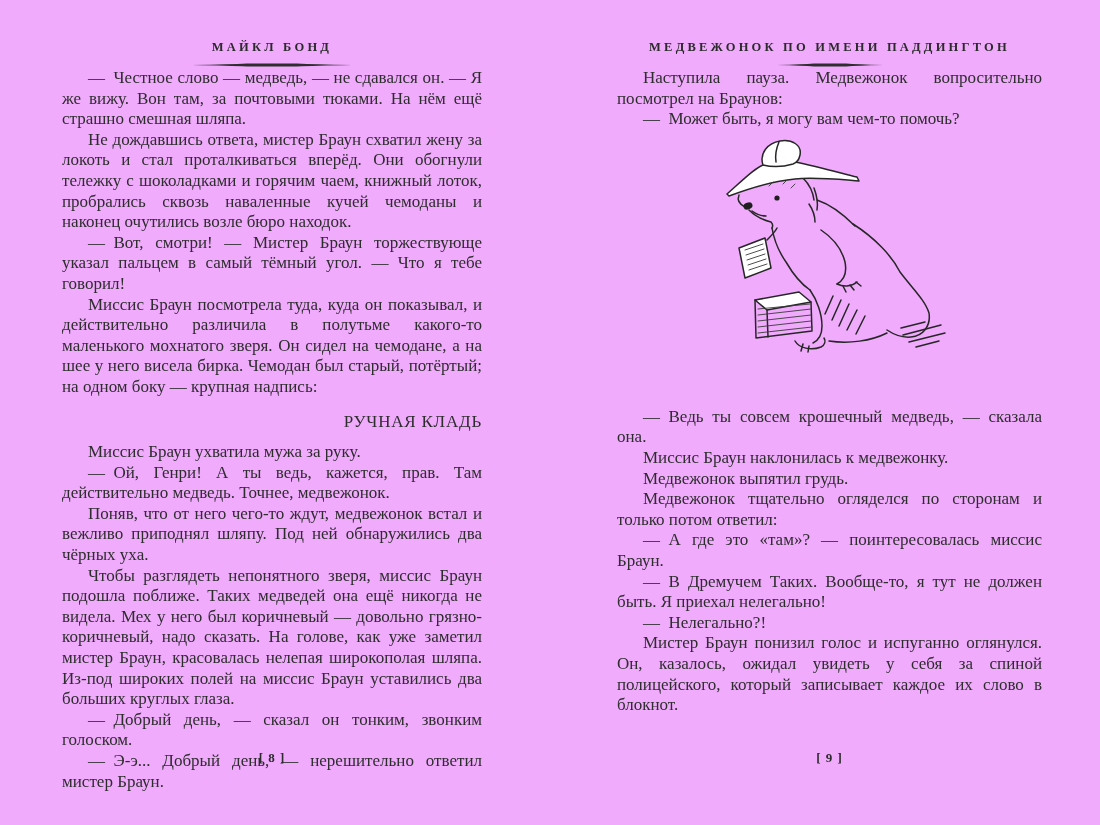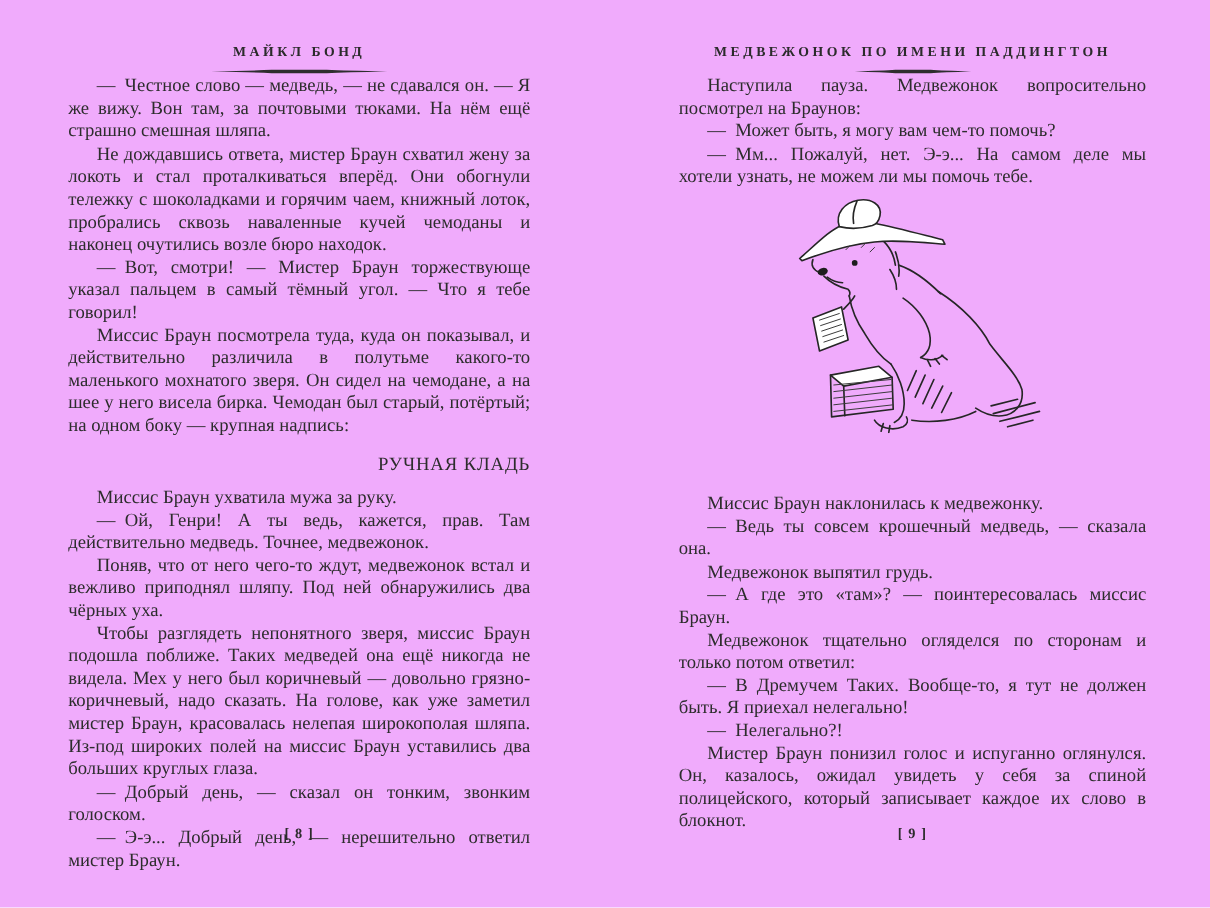--- a/index.html
+++ b/index.html
@@ -59,21 +59,20 @@
   </section>
 
   <section class="page right">
     <div class="running-head">МЕДВЕЖОНОК ПО ИМЕНИ ПАДДИНГТОН</div>
     <svg class="header-rule" width="106" height="6" viewBox="0 0 106 6">
       <path d="M0,3 Q26,2.3 37,1.5 L69,1.5 Q80,2.3 106,3 Q80,3.7 69,4.5 L37,4.5 Q26,3.7 0,3 Z" fill="#2e2e2e"></path>
     </svg>
     <div class="page-body">
       <p>Наступила пауза. Медвежонок вопросительно посмотрел на Браунов:</p>
       <p>— Может быть, я могу вам чем-то помочь?</p>
-      <p>— Мм... Пожалуй, нет. Э-э... На самом деле мы хотели узнать, не можем ли мы помочь тебе.</p>
 
       <div class="illustration">
         <svg width="235" height="218" viewBox="0 0 235 218">
 
           <path class="sketch" d="M176,190 L200,184 M178,197 L216,187 M184,204 L220,195 M191,209 L214,203"></path>
 
           <path class="sketch" d="M128,86 C150,100 167,118 175,134 C187,150 200,162 204,175 C206,188 198,198 186,199 C176,200 168,196 162,192"></path>
           <path class="sketch" d="M162,195 C146,203 124,206 104,203"></path>
 
           <path class="sketch" d="M92,62 C104,66 118,76 130,88"></path>
@@ -111,25 +110,25 @@
 
           <path class="sketch-white" d="M2,56 C20,40 30,30 40,26 C52,22 64,22 70,24 C90,28 112,34 132,39 L134,43 C108,41 88,39 70,41 C48,43 20,52 4,58 Z"></path>
 
           <path class="sketch-white" d="M38,27 C34,15 43,5 55,3 C67,1 77,7 75,17 C74,22 71,25 68,26 C58,29 46,29 38,27 Z"></path>
           <path class="sketch" d="M54,4 C51,11 50,18 51,24"></path>
 
           <path class="sketch-thin" d="M44,48 L48,44 M58,46 L62,42 M66,50 L70,46"></path>
         </svg>
       </div>
 
+      <p>— Ведь ты совсем крошечный медведь, — сказала она.</p>
       <p>Миссис Браун наклонилась к медвежонку.</p>
-      <p>— Ведь ты совсем крошечный медведь, — сказала она.</p>
       <p>Медвежонок выпятил грудь.</p>
+      <p>Медвежонок тщательно огляделся по сторонам и только потом ответил:</p>
       <p>— А где это «там»? — поинтересовалась миссис Браун.</p>
-      <p>Медвежонок тщательно огляделся по сторонам и только потом ответил:</p>
       <p>— В Дремучем Таких. Вообще-то, я тут не должен быть. Я приехал нелегально!</p>
       <p>— Нелегально?!</p>
       <p>Мистер Браун понизил голос и испуганно оглянулся. Он, казалось, ожидал увидеть у себя за спиной полицейского, который записывает каждое их слово в блокнот.</p>
     </div>
     <div class="folio">[ 9 ]</div>
   </section>
 
 </div>
 
 </body></html>

